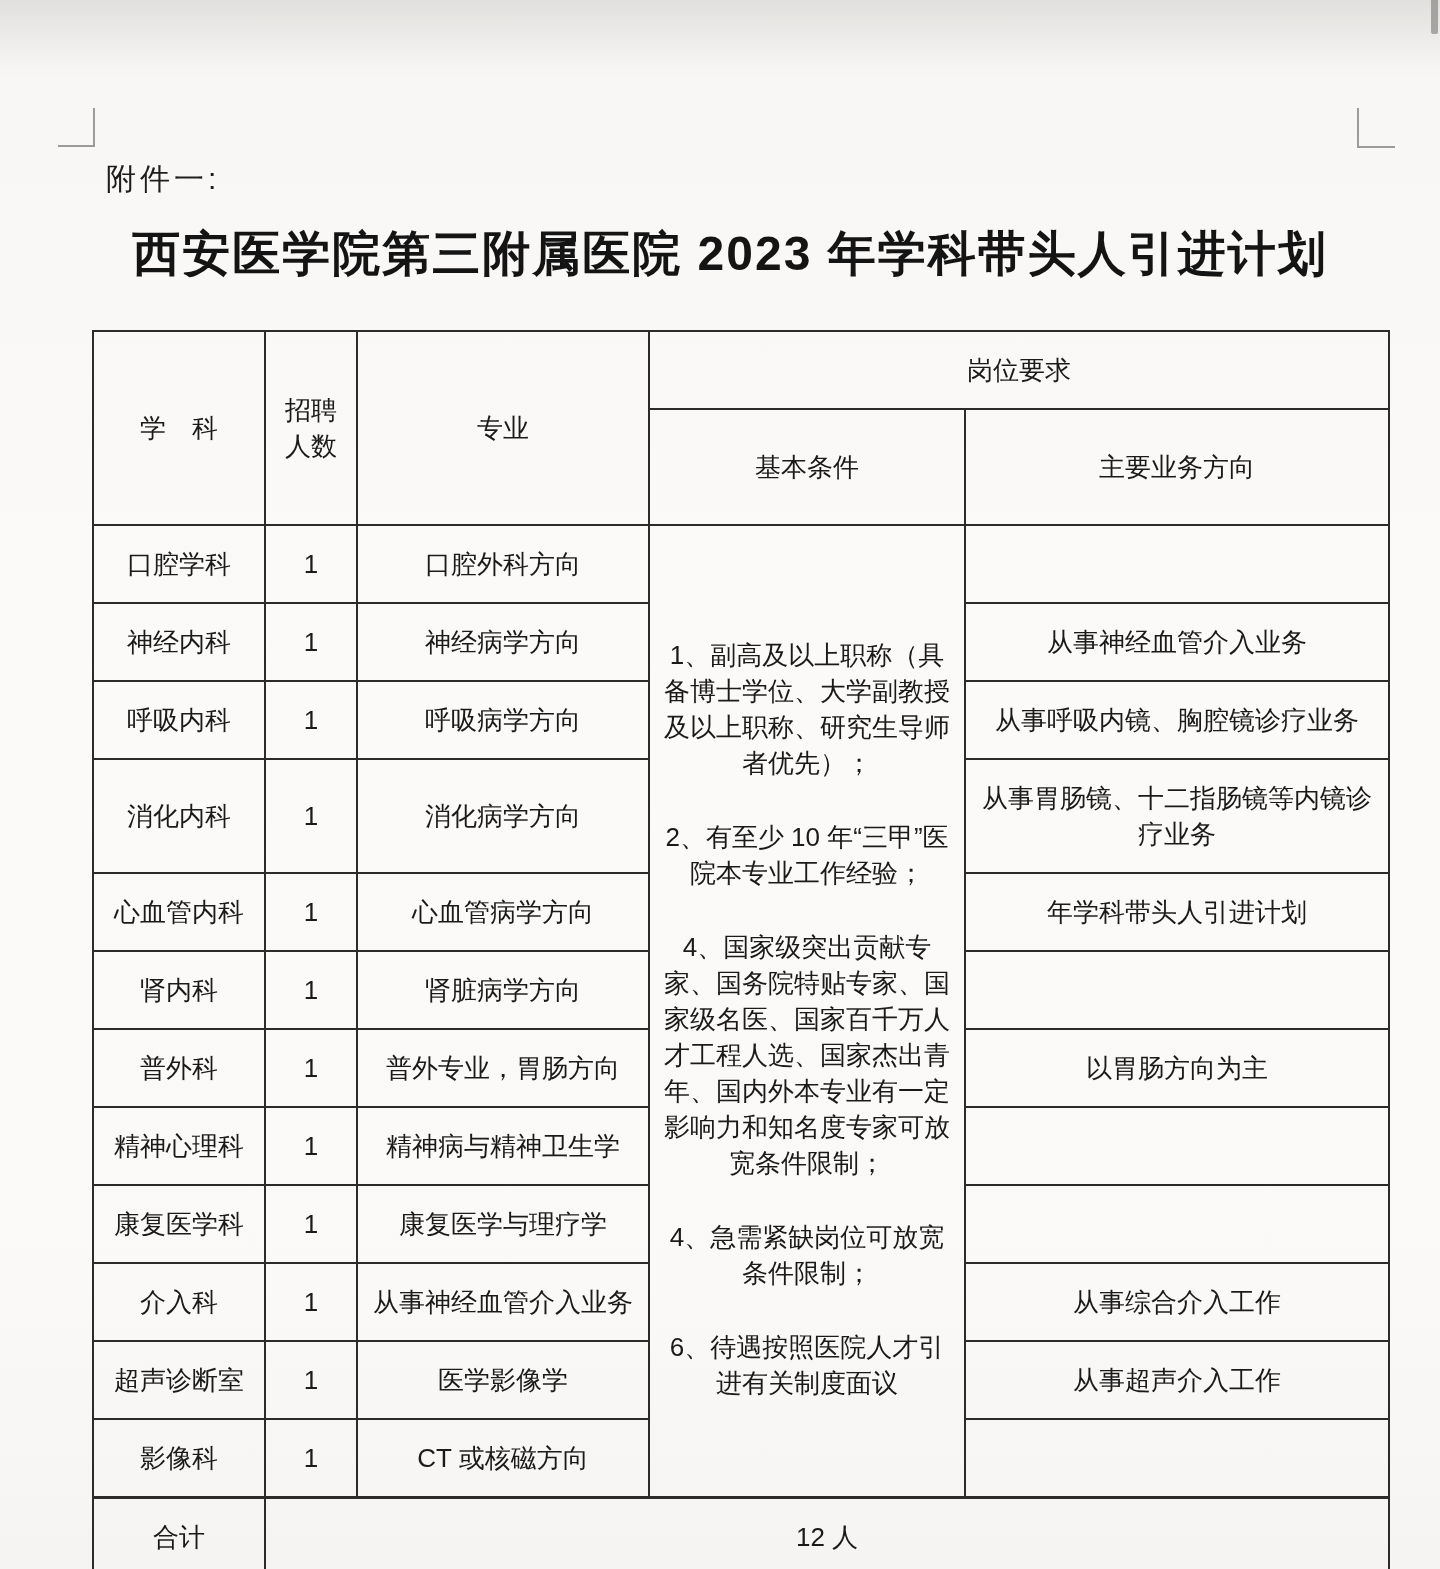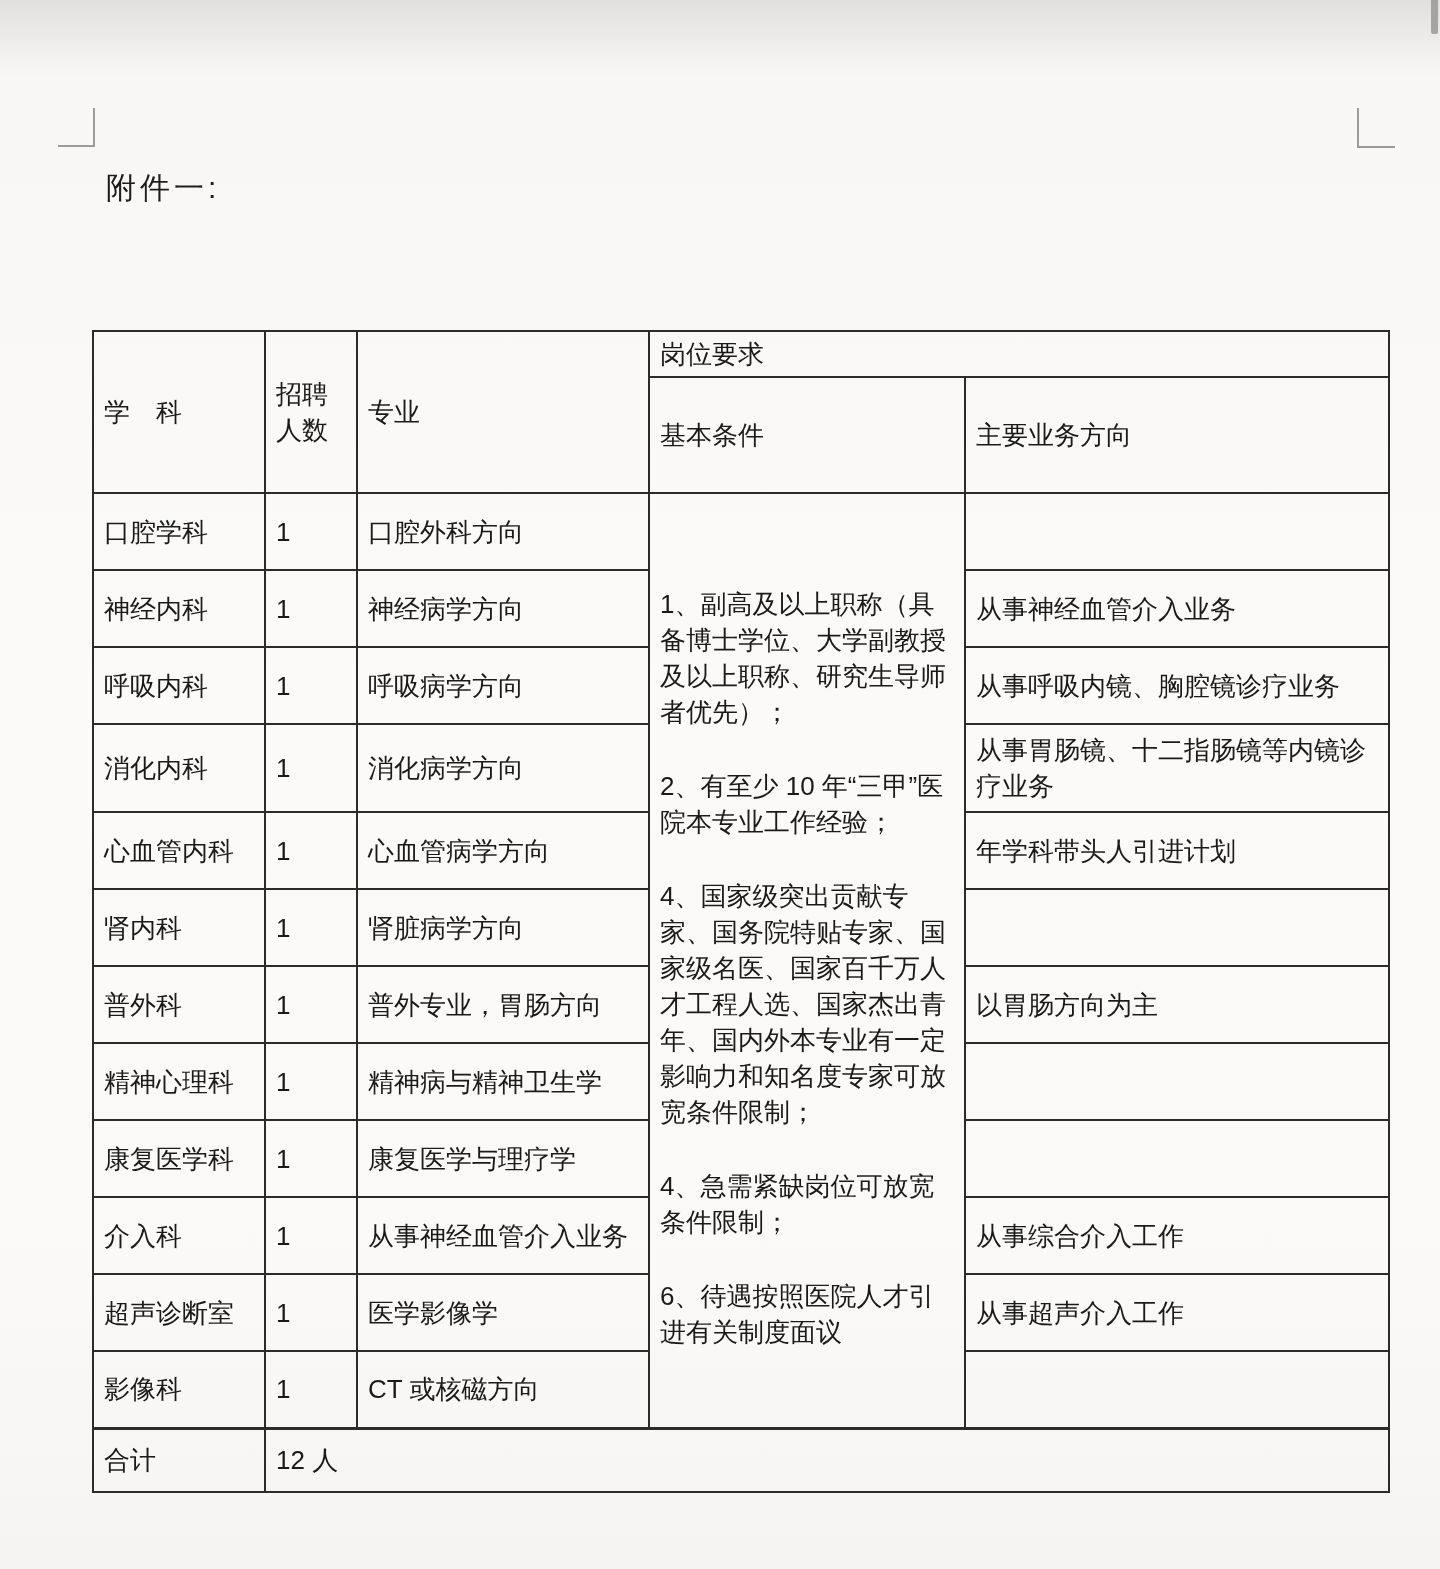--- a/index.html
+++ b/index.html
@@ -25,37 +25,37 @@
   }
   .corner-tr{
     position:absolute;left:1357px;top:108px;width:36px;height:38px;
     border-left:2px solid #9b9b99;border-bottom:2px solid #9b9b99;
   }
   .edge-artifact{
     position:absolute;right:2px;top:0;width:7px;height:34px;
     background:#8e8d8b;border-radius:0 0 2px 2px;opacity:.75;
   }
   .attachment{
-    position:absolute;left:106px;top:168px;
+    position:absolute;left:106px;top:159px;
     font-size:30px;letter-spacing:4px;font-weight:500;color:#1d1d1d;
   }
   .title{
     position:absolute;left:50%;top:222px;transform:translateX(-50%);
     margin:0 0 0 10px;white-space:nowrap;
     font-size:48px;font-weight:600;letter-spacing:2px;color:#141414;
   }
   table.plan{
     position:absolute;left:92px;top:330px;width:1296px;
     border-collapse:collapse;table-layout:fixed;
   }
   table.plan td{
     border:2px solid #2b2b2b;
     font-size:26px;line-height:36px;color:#1a1a1a;
-    text-align:left;vertical-align:middle;
-    padding:4px 10px;overflow:hidden;
+    text-align:center;vertical-align:middle;
+    padding:20px 10px;overflow:hidden;
   }
   tr.h1{height:44px;}
   tr.h2{height:116px;}
   tr.r{height:77px;}
   tr.r4{height:88px;}
   tr.total{height:64px;}
   tr.total td{border-top:3px solid #2b2b2b;}
   td.basic{
     text-align:left;vertical-align:middle;
     padding:10px 18px;line-height:38px;
@@ -68,20 +68,21 @@
 </head>
 <body>
 
 <div class="page">
   <div class="top-shade"></div>
   <div class="corner-tl"></div>
   <div class="corner-tr"></div>
   <div class="edge-artifact"></div>
 
   <div class="attachment">附件一:</div>
+  <h1 class="title">西安医学院第三附属医院 2023 年学科带头人引进计划</h1>
 
   <table class="plan">
     <colgroup>
       <col style="width:172px">
       <col style="width:92px">
       <col style="width:292px">
       <col style="width:316px">
       <col style="width:424px">
     </colgroup>
     <tbody>

